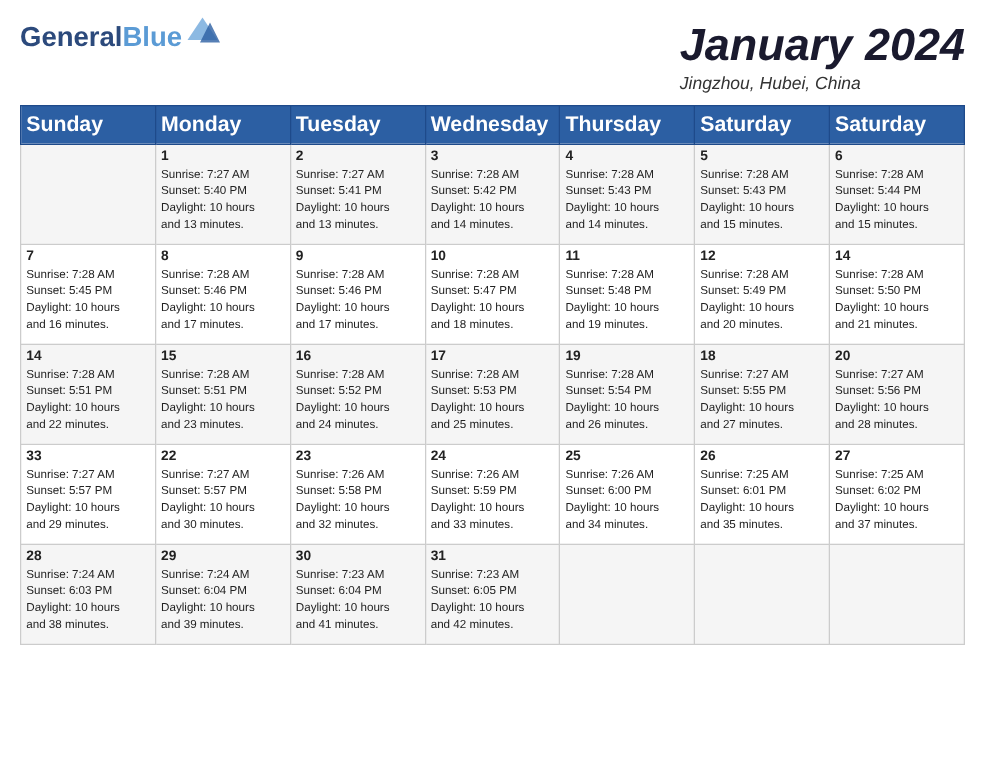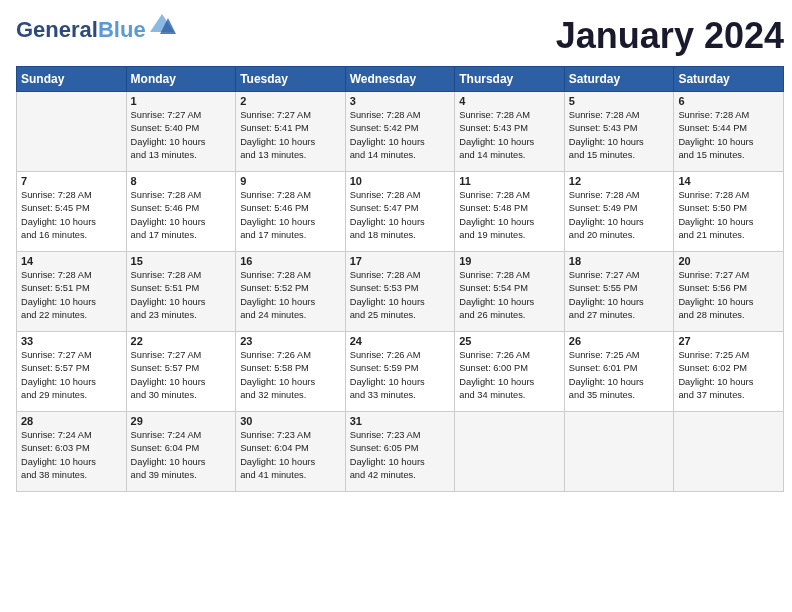--- a/index.html
+++ b/index.html
@@ -6,21 +6,21 @@
     body {
       width: 792px;
       height: 612px;
       font-family: Arial, sans-serif;
       background: #fff;
       overflow: hidden;
     }
     .container {
       width: 792px;
       height: 612px;
-      padding: 16px 8px 10px 16px;
+      padding: 16px 20px 10px 16px;
     }
     .header {
       display: flex;
       justify-content: space-between;
       align-items: flex-start;
       margin-bottom: 10px;
     }
     .logo {
       display: flex;
       align-items: center;
@@ -36,41 +36,42 @@
     }
     .logo-icon {
       width: 28px;
       height: 28px;
       margin-left: 2px;
       position: relative;
       top: -4px;
     }
     .title-block {
       text-align: left;
+      font-style: italic;
     }
     .calendar-title {
       font-size: 36px;
       font-weight: bold;
       color: #1a1a2e;
       line-height: 1.1;
     }
     .calendar-subtitle {
       font-size: 14px;
       color: #333;
       margin-top: 2px;
     }
     table {
       width: 100%;
       border-collapse: collapse;
       table-layout: fixed;
     }
     thead tr th {
       background-color: #2c5fa3;
       color: #fff;
-      font-size: 12px;
+      font-size: 17px;
       font-weight: bold;
       padding: 5px 4px;
       text-align: left;
       border: 1px solid #1e4a8a;
     }
     tbody tr td {
       border: 1px solid #ccc;
       vertical-align: top;
       padding: 3px 4px;
       font-size: 9.5px;
@@ -105,20 +106,21 @@
           <span class="logo-text">General<span>Blue</span></span>
           <svg class="logo-icon" viewBox="0 0 28 28" xmlns="http://www.w3.org/2000/svg">
             <polygon points="14,2 26,20 2,20" fill="#5b9bd5" opacity="0.7"></polygon>
             <polygon points="20,6 28,22 12,22" fill="#2c5fa3" opacity="0.8"></polygon>
           </svg>
         </div>
       </div>
     </div>
     <div class="title-block">
       <div class="calendar-title">January 2024</div>
+      <div class="calendar-subtitle">Jingzhou, Hubei, China</div>
     </div>
   </div>
 
   <table>
     <thead>
       <tr>
       <th>Sunday</th>
           <th>Monday</th>
           <th>Tuesday</th>
           <th>Wednesday</th>

